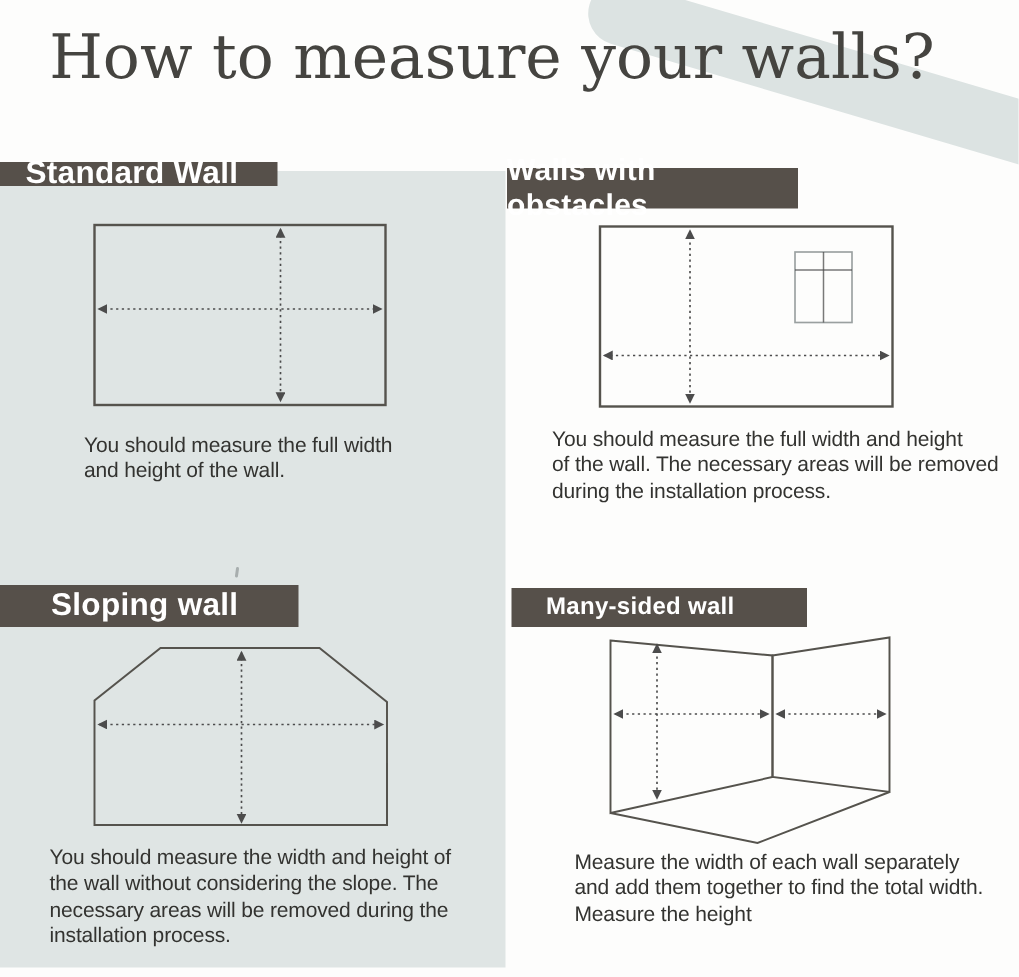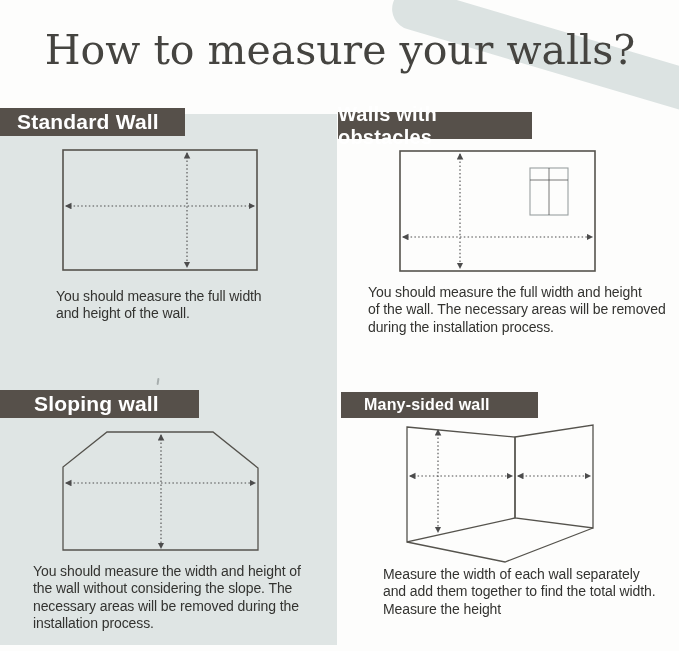--- a/index.html
+++ b/index.html
@@ -7,37 +7,37 @@
     width:679px;height:651px;position:relative;overflow:hidden;
     background:#fdfdfc;
     font-family:"Liberation Sans", sans-serif;
   }
   .ribbon{
     position:absolute;left:393px;top:-18px;width:345px;height:42px;
     background:var(--ribbon,#dce3e2);border-radius:21px;
     transform:rotate(16.5deg);transform-origin:left center;
   }
   .page-title{
-    position:absolute;left:0;top:14px;width:656px;margin:12px;
+    position:absolute;left:0;top:14px;width:656px;margin:0;
     text-align:center;
     font-family:"DejaVu Serif","Liberation Serif",serif;
     font-weight:500;font-size:41px;letter-spacing:0px;
     color:var(--title-text,#454440);
   }
   .panel-bg{
     position:absolute;left:0;top:114px;width:337px;height:531px;
     background:var(--panel-bg,#dfe5e4);
   }
   .hdr{
     position:absolute;display:flex;align-items:center;
     background:var(--header-bar,#56504a);
     color:var(--header-text,#ffffff);
     font-size:21px;font-weight:600;letter-spacing:0.2px;
   }
-  .hdr-1{left:0;top:108px;width:168px;height:28px;padding-left:17px;}
+  .hdr-1{left:0;top:108px;width:168px;height:16px;padding-left:17px;}
   .hdr-2{left:338px;top:112px;width:194px;height:27px;padding-left:0;font-size:20px;}
   .hdr-3{left:0;top:390px;width:165px;height:28px;padding-left:34px;}
   .hdr-4{left:341px;top:392px;width:174px;height:26px;padding-left:23px;font-size:16px;}
   .caption{
     position:absolute;margin:0;white-space:pre-line;
     font-size:14px;line-height:17.4px;letter-spacing:-0.1px;
     color:var(--body-text,#333330);
   }
   .cap-1{left:56px;top:288px;}
   .cap-2{left:368px;top:284px;}

